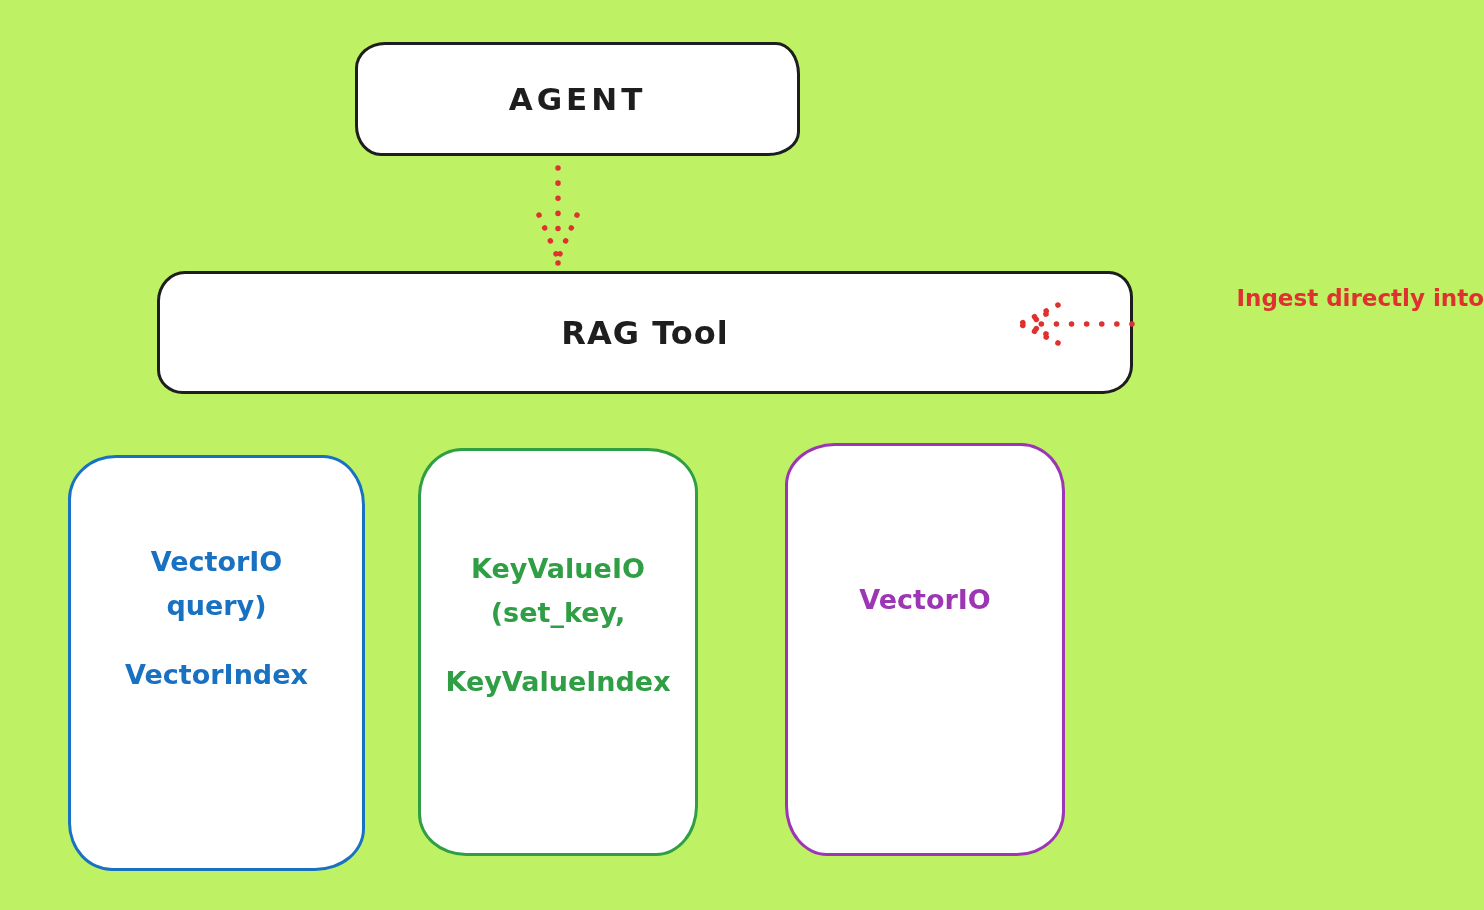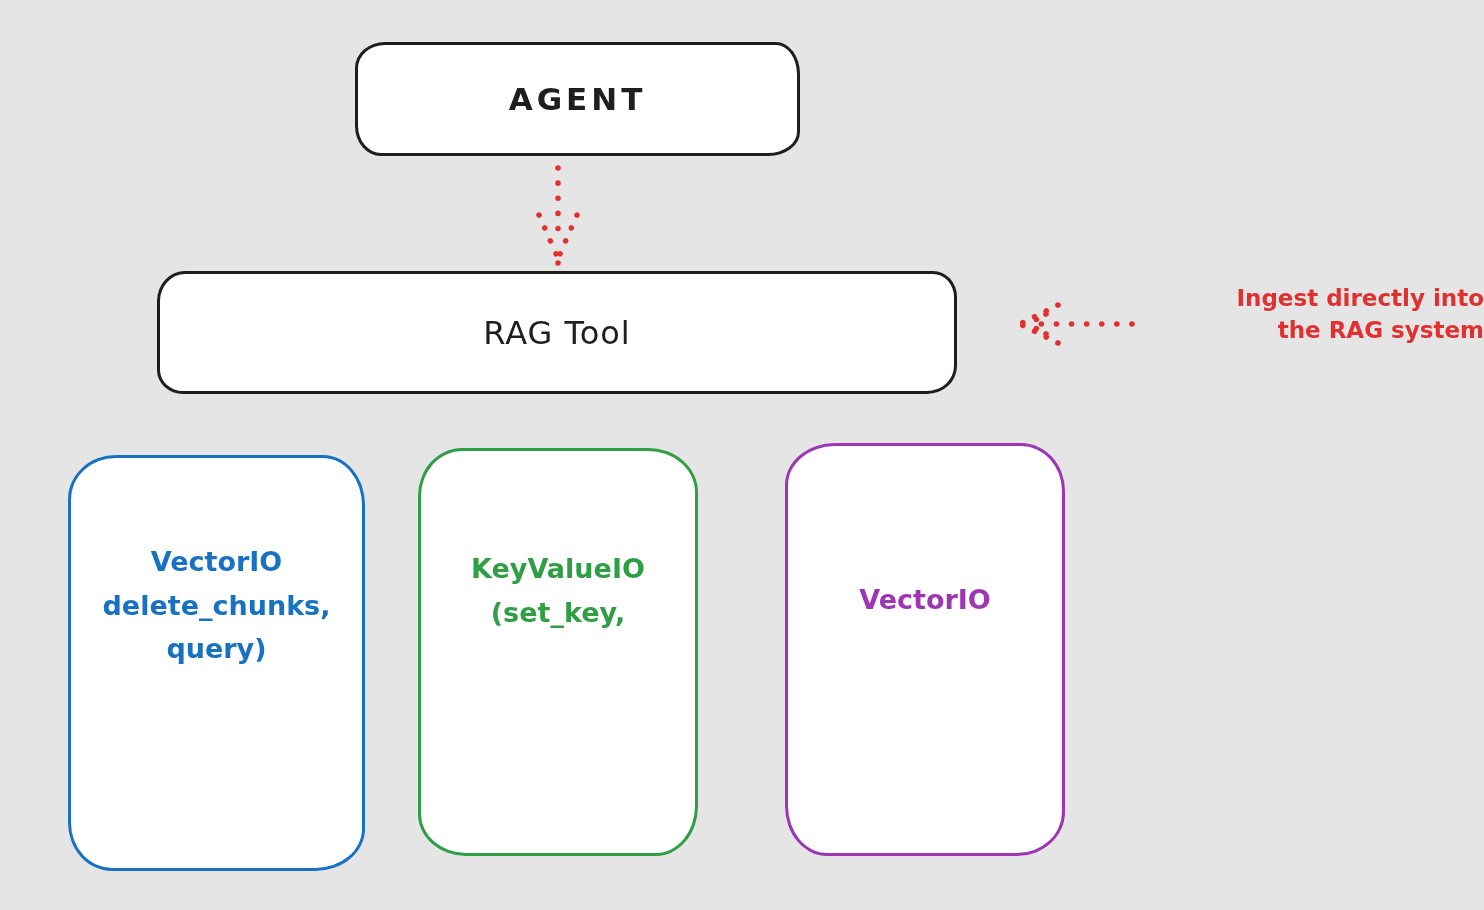--- a/index.html
+++ b/index.html
@@ -2,38 +2,38 @@
 <html><head>
 <meta charset="utf-8">
 <style>
   * { margin: 0; padding: 0; box-sizing: border-box; }
   html, body { background: #ffffff; }
   body {
     font-family: "DejaVu Sans", "Liberation Sans", sans-serif;
     width: 1484px; height: 910px; overflow: hidden;
   }
   .canvas {
-    position: relative; width: 1484px; height: 910px; background: #e5e5e5;
+    position: relative; width: 1484px; height: 910px; background: #bef264;
   }
   .node {
     position: absolute;
     border: 3.5px solid #1e1e1e;
     background: #ffffff;
     display: flex; align-items: center; justify-content: center;
     color: #1e1e1e;
   }
   .node-agent {
     left: 355px; top: 42px; width: 445px; height: 114px;
     border-radius: 30px 24px 32px 26px / 26px 32px 24px 30px;
     font-size: 31px; font-weight: 700; letter-spacing: 4px;
   }
   .node-rag {
-    left: 157px; top: 271px; width: 800px; height: 123px;
+    left: 157px; top: 271px; width: 976px; height: 123px;
     border-radius: 28px 24px 30px 26px / 30px 26px 28px 24px;
-    font-size: 32px; font-weight: 400; letter-spacing: 1px;
+    font-size: 32px; font-weight: 700; letter-spacing: 1px;
   }
   .arrow-svg { position: absolute; overflow: visible; }
   .annotation {
     position: absolute; left: 1138px; top: 282px; width: 346px;
     color: #e03131; font-size: 23px; font-weight: 700;
     text-align: right; line-height: 1.4;
   }
   .io-box {
     position: absolute;
     background: #ffffff;
@@ -89,35 +89,35 @@
       <path d="M120,28 L28,28" stroke-dasharray="0.1 15"></path>
       <path d="M46,9 L10,27" stroke-dasharray="0.1 13"></path>
       <path d="M46,47 L10,29" stroke-dasharray="0.1 13"></path>
       <path d="M34,18 L18,27" stroke-dasharray="0.1 11"></path>
       <path d="M34,38 L18,29" stroke-dasharray="0.1 11"></path>
     </g>
   </svg>
 
   <div class="annotation">
     <div>Ingest directly into</div>
-    <div>the RAG system</div>
   </div>
 
   <div class="io-box io-vector">
     <div class="io-lines">
       <div>VectorIO</div>
-      <div>delete_chunks,</div>
       <div>query)</div>
     </div>
+    <div class="index-label">VectorIndex</div>
   </div>
 
   <div class="io-box io-keyvalue">
     <div class="io-lines">
       <div>KeyValueIO</div>
       <div>(set_key,</div>
     </div>
+    <div class="index-label">KeyValueIndex</div>
   </div>
 
   <div class="io-box io-relational">
     <div class="index-label">VectorIO</div>
   </div>
 
 </div>
 
 </body></html>

